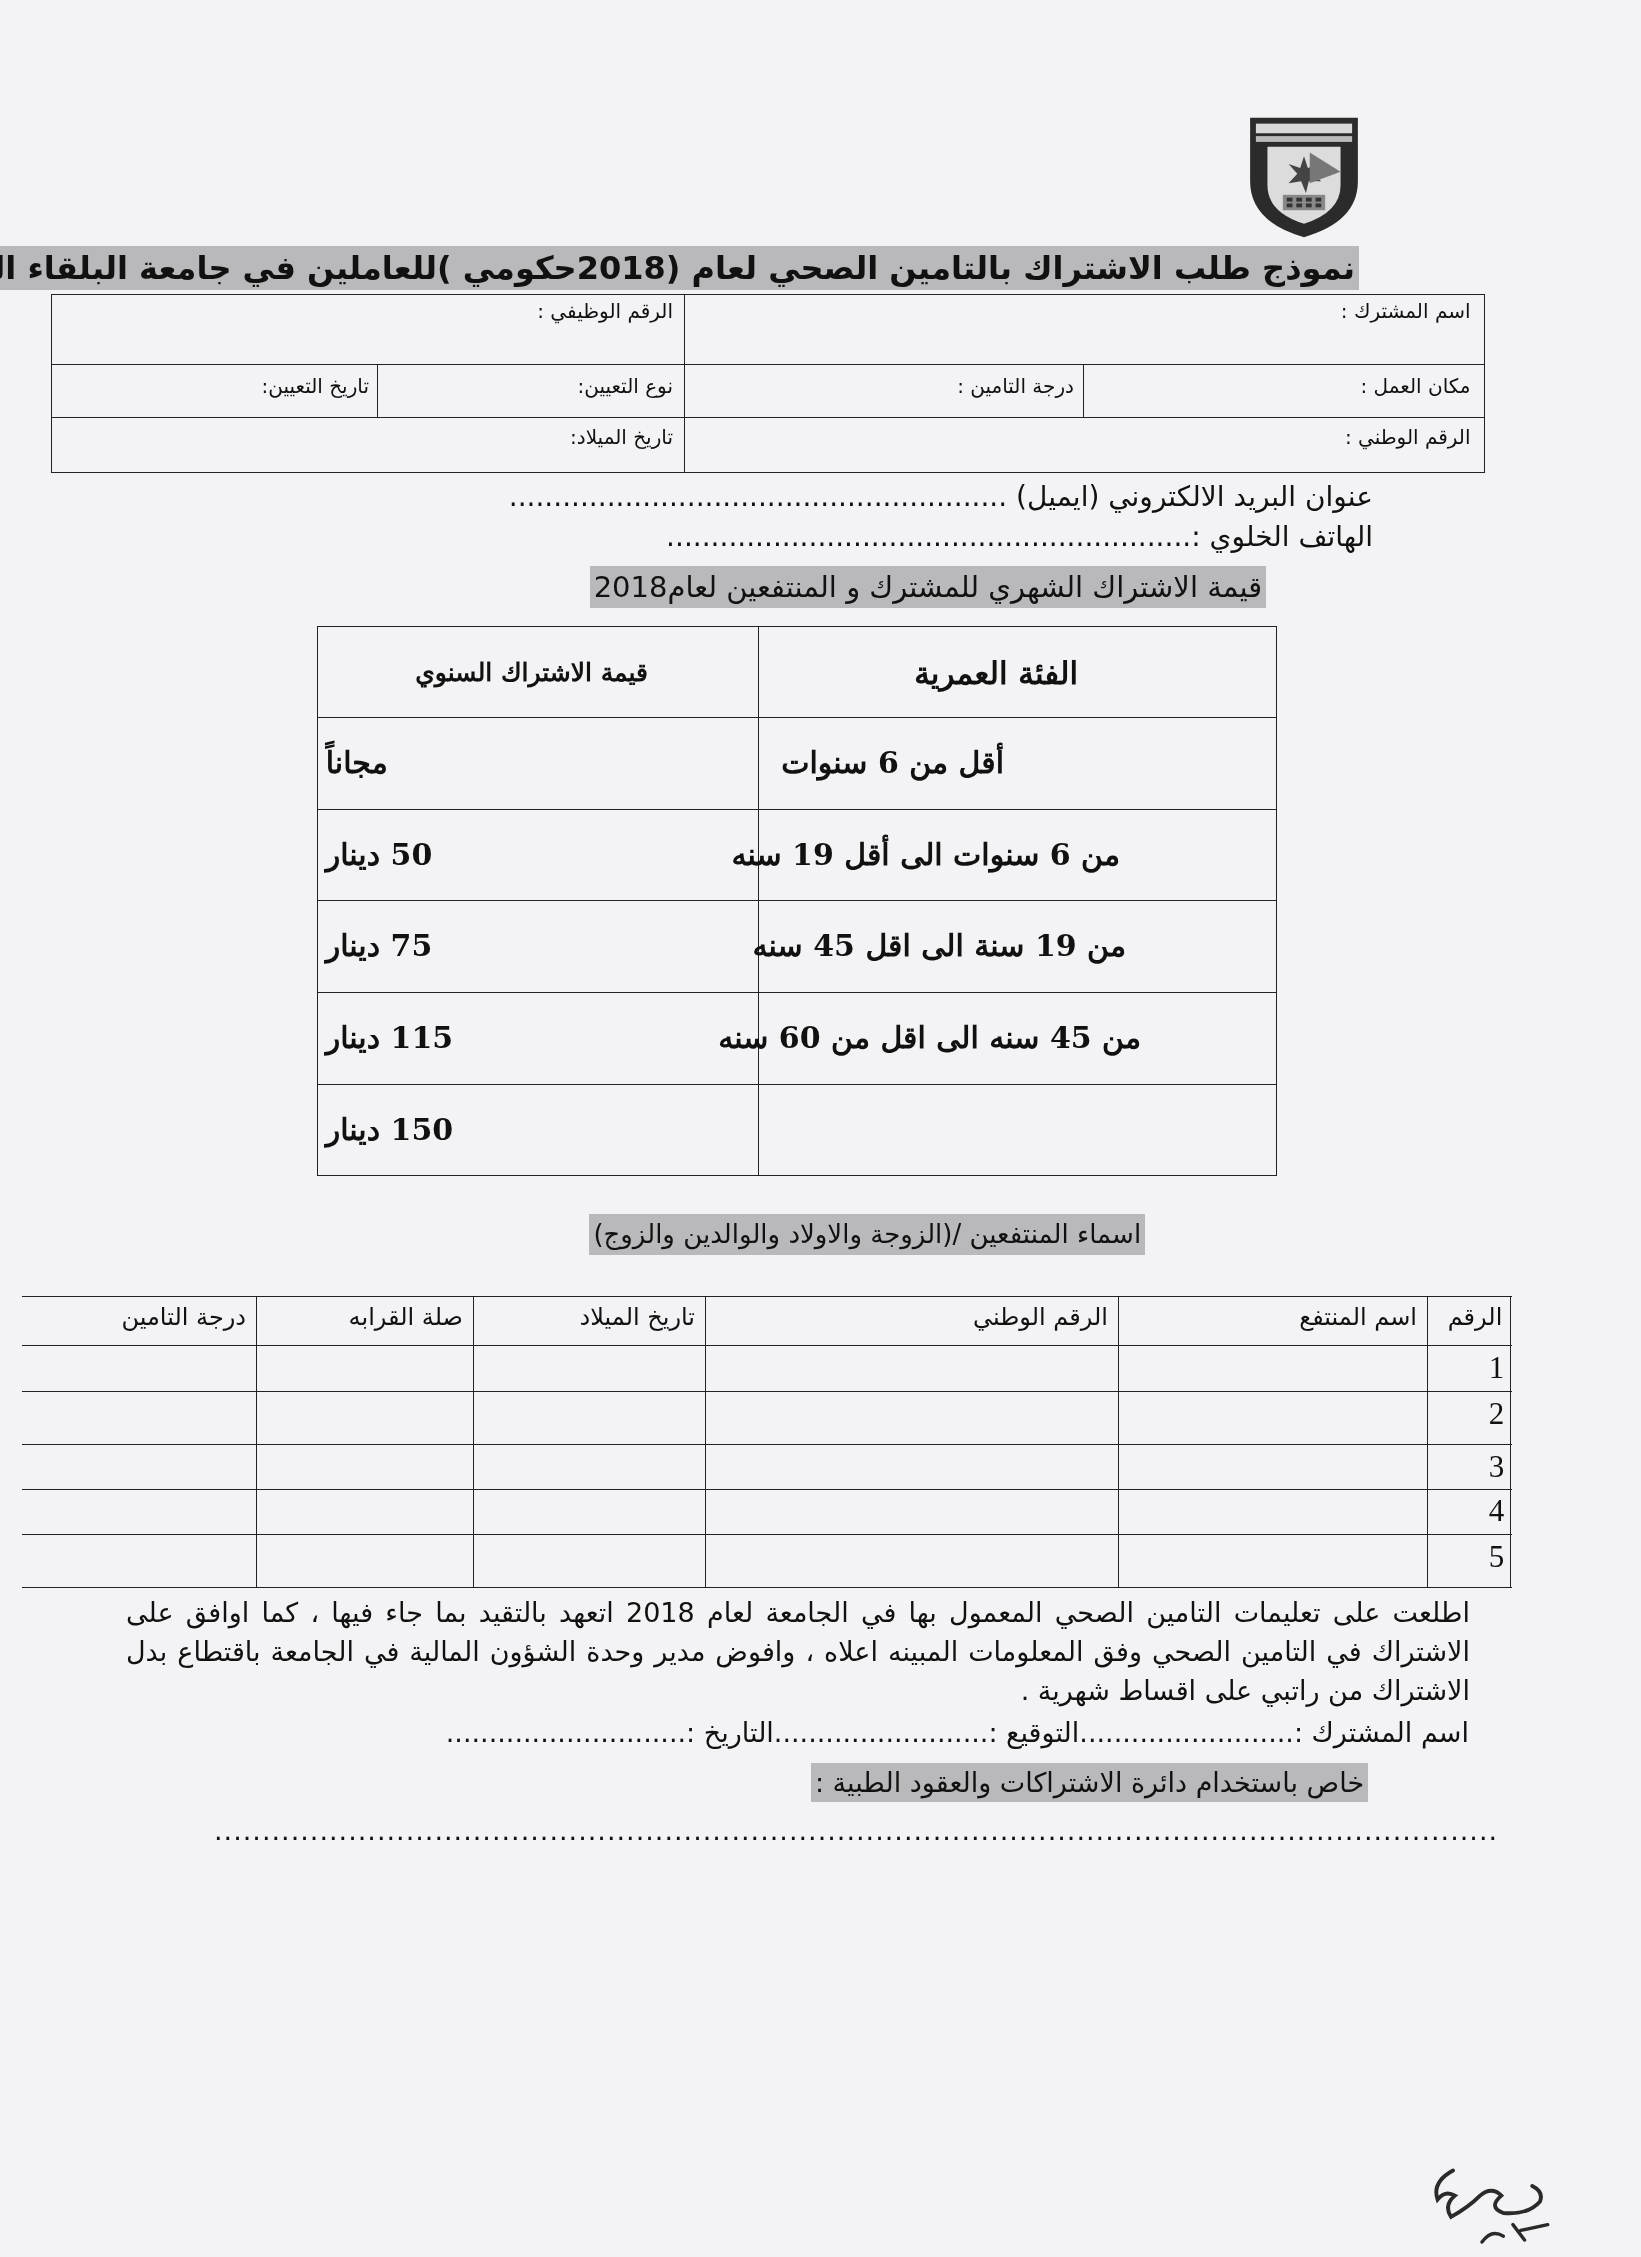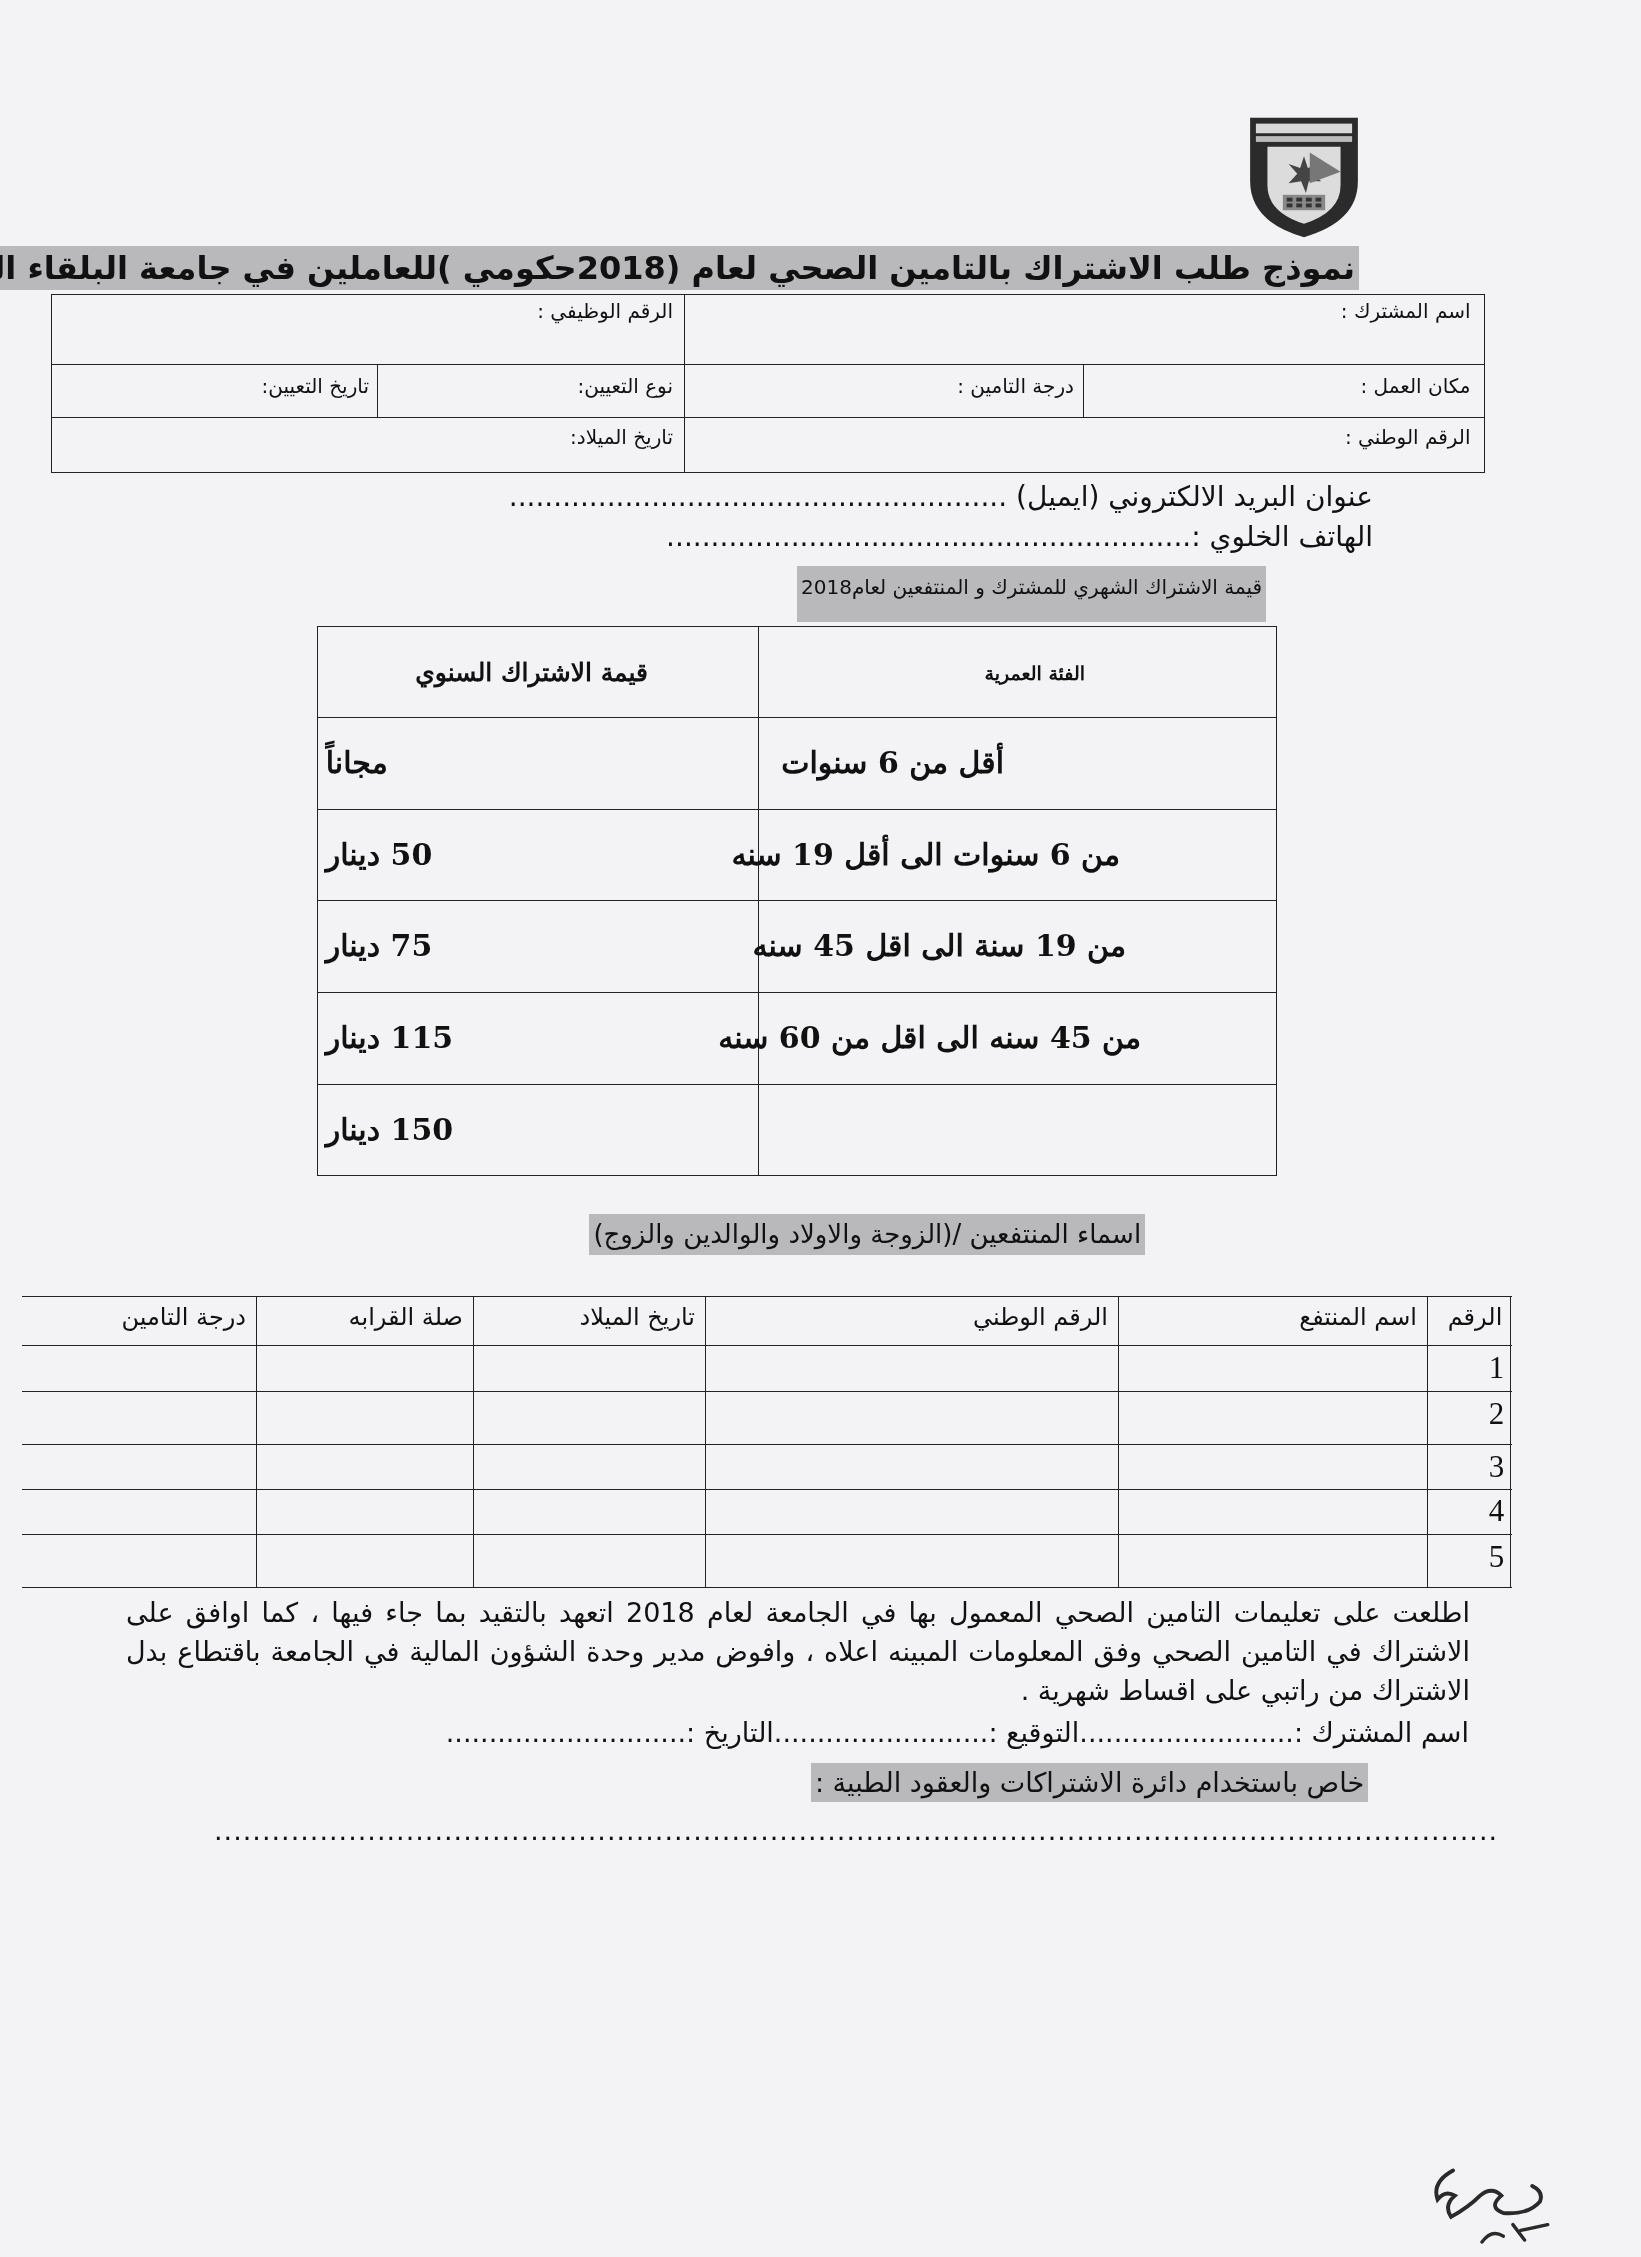--- a/index.html
+++ b/index.html
@@ -23,21 +23,21 @@
   }
 
   
   #info { left: 51px; top: 294px; width: 1434px; height: 179px; border: 1.9px solid #222; box-sizing: border-box; }
   #info .hline { position: absolute; left: 0; right: 0; height: 0; border-top: 1.9px solid #222; }
   #info .vline { position: absolute; width: 0; border-left: 1.9px solid #222; }
   #info .lbl { position: absolute; font-size: 20px; white-space: nowrap; direction: rtl; }
 
   
   .lineText { font-size: 28px; white-space: nowrap; direction: rtl; }
-  #subhead { right: 375px; top: 566px; height: 56px; line-height: 42px; font-size: 20px; padding: 0 3.9px; white-space: nowrap; direction: rtl; }
+  #subhead { right: 375px; top: 566px; height: 42px; line-height: 42px; font-size: 29px; padding: 0 3.9px; white-space: nowrap; direction: rtl; }
 
   
   #age { left: 317px; top: 626px; width: 960px; height: 550px; border: 1.9px solid #222; box-sizing: border-box; }
   #age .hline { position: absolute; left: 0; right: 0; height: 0; border-top: 1.9px solid #222; }
   #age .vline { position: absolute; top: 0; bottom: 0; left: 440px; width: 0; border-left: 1.9px solid #222; }
   #age .cell { position: absolute; height: 92px; line-height: 92px; font-family: "DejaVu Serif", "Liberation Serif", serif; font-weight: bold; white-space: nowrap; direction: rtl; }
 
   #benefHead { right: 496px; top: 1214px; height: 41px; line-height: 41px; font-size: 26px; padding: 0 3.9px; white-space: nowrap; direction: rtl; }
 
   
@@ -105,21 +105,21 @@
 <div id="subhead" class="abs hl">قيمة الاشتراك الشهري للمشترك و المنتفعين لعام2018</div>
 
 <div id="age" class="abs">
   <div class="vline"></div>
   <div class="hline" style="top:90px"></div>
   <div class="hline" style="top:182px"></div>
   <div class="hline" style="top:273px"></div>
   <div class="hline" style="top:365px"></div>
   <div class="hline" style="top:457px"></div>
 
-  <div class="cell" style="top:0; right:191px; font-size:19px">الفئة العمرية</div>
+  <div class="cell" style="top:0; right:198px; font-size:31px">الفئة العمرية</div>
   <div class="cell" style="top:0; right:628px; font-size:25px">قيمة الاشتراك السنوي</div>
 
   <div class="cell" style="top:90px; right:272px; font-size:30px">أقل من 6 سنوات</div>
   <div class="cell" style="top:90px; left:7.7px; font-size:30px">مجاناً</div>
   <div class="cell" style="top:182px; right:156px; font-size:30px">من 6 سنوات الى أقل 19 سنه</div>
   <div class="cell" style="top:182px; left:7.7px; font-size:30px">50 دينار</div>
   <div class="cell" style="top:273px; right:150px; font-size:30px">من 19 سنة الى اقل 45 سنه</div>
   <div class="cell" style="top:273px; left:7.7px; font-size:30px">75 دينار</div>
   <div class="cell" style="top:365px; right:135px; font-size:30px">من 45 سنه الى اقل من 60 سنه</div>
   <div class="cell" style="top:365px; left:7.7px; font-size:30px">115 دينار</div>

